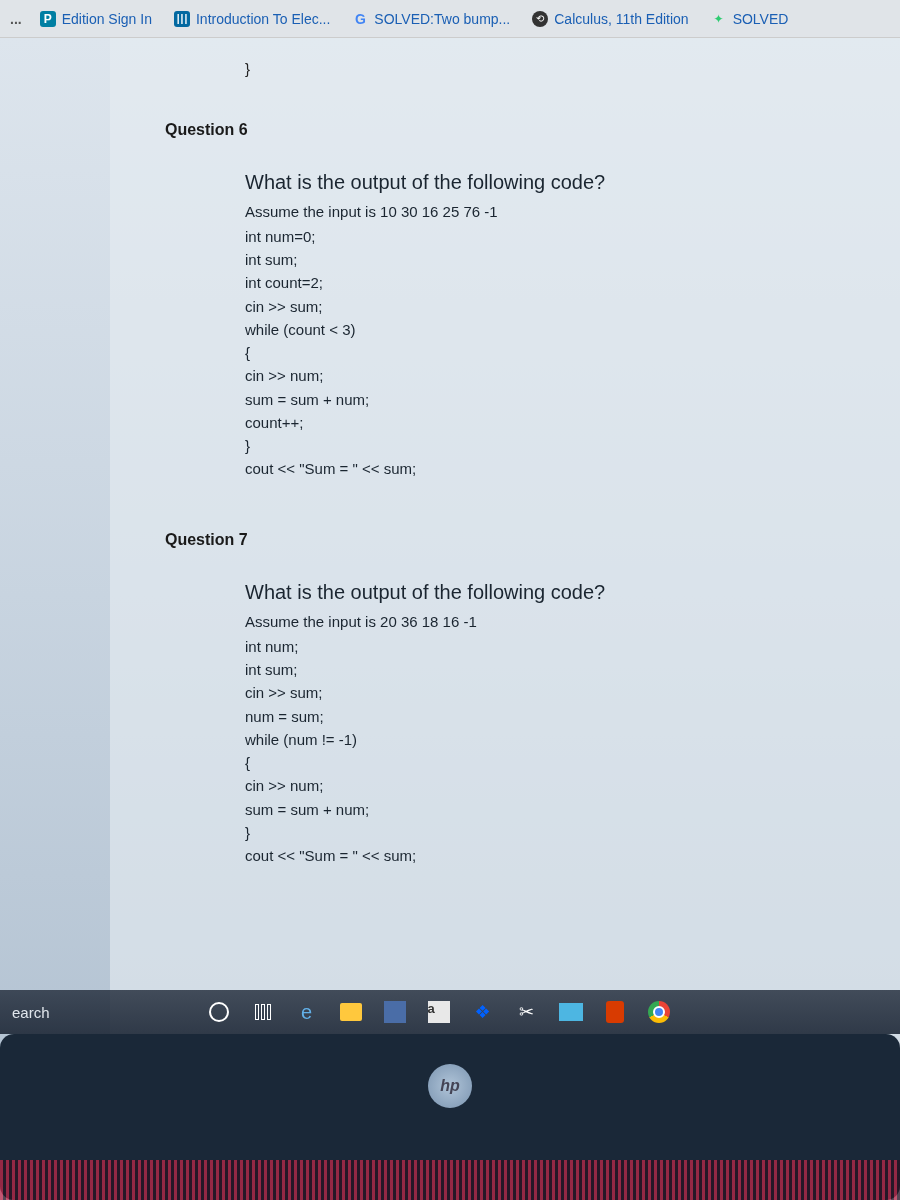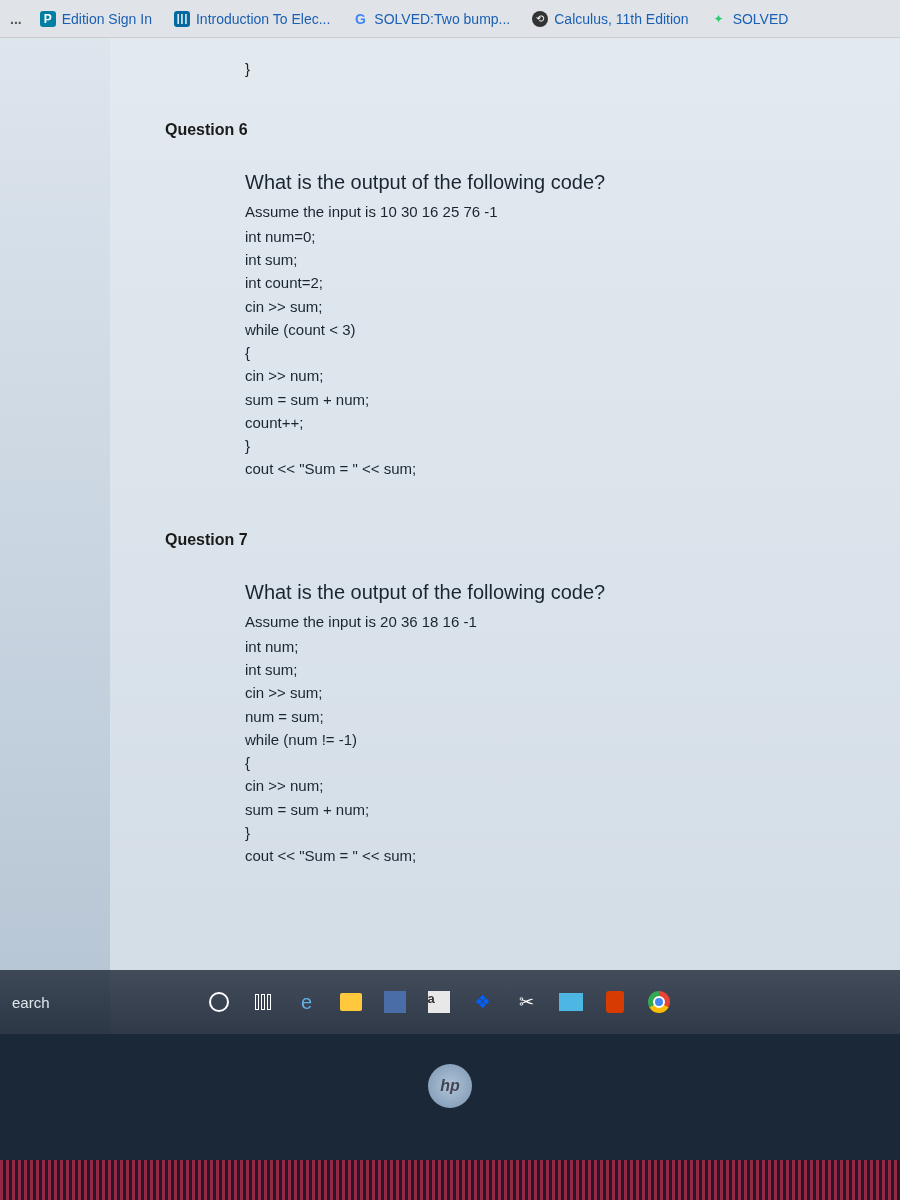--- a/index.html
+++ b/index.html
@@ -99,21 +99,21 @@
     .code-line {
       font-size: 15px;
       white-space: pre;
     }
     
     .taskbar {
       position: absolute;
       bottom: 166px;
       left: 0;
       right: 0;
-      height: 64px;
+      height: 44px;
       background: linear-gradient(180deg, rgba(40,50,65,0.85), rgba(30,40,55,0.9));
       display: flex;
       align-items: center;
       padding: 0 12px;
       gap: 14px;
     }
     .search-label {
       color: #e0e6ec;
       font-size: 15px;
       margin-right: 140px;
@@ -160,20 +160,21 @@
       border: 2px solid #fff; box-sizing: border-box;
     }
     
     .below-screen {
       position: absolute;
       bottom: 0;
       left: 0;
       right: 0;
       height: 166px;
       background: #1a2838;
+      border-radius: 14px;
     }
     .hp-logo {
       position: absolute;
       top: 30px;
       left: 50%;
       transform: translateX(-50%);
       width: 44px;
       height: 44px;
       border-radius: 50%;
       background: radial-gradient(circle, #b0c4d8 0%, #7a94b0 100%);

